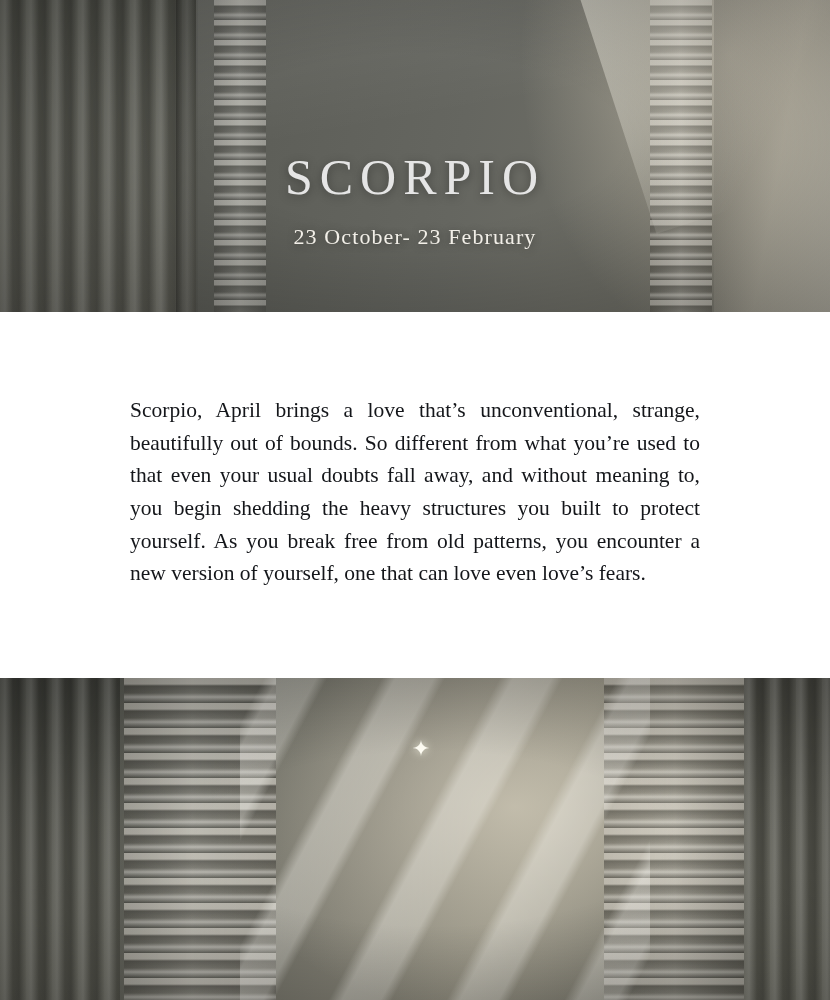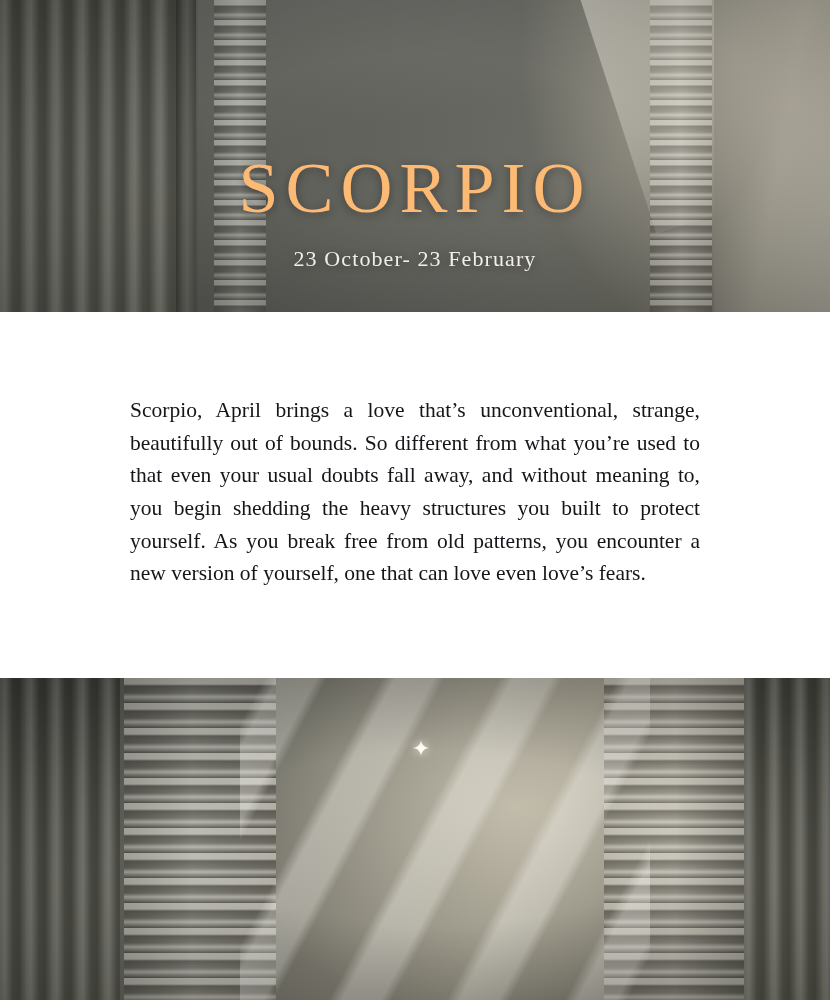--- a/index.html
+++ b/index.html
@@ -118,23 +118,23 @@
 
   .hero-text {
     position: absolute;
     left: 0; right: 0;
     top: 152px;
     text-align: center;
     z-index: 5;
   }
   .sign-title {
     font-family: "Liberation Serif", serif;
-    font-size: 72px;
+    font-size: 50px;
     letter-spacing: 7px;
-    color: #fdba74;
+    color: #e5e5e5;
     line-height: 1;
     margin: 0;
     font-weight: 400;
     text-shadow: 0 2px 10px rgba(0,0,0,0.35);
   }
   .sign-dates {
     font-family: "Liberation Serif", serif;
     font-size: 22px;
     letter-spacing: 1.1px;
     color: #f2efe8;

